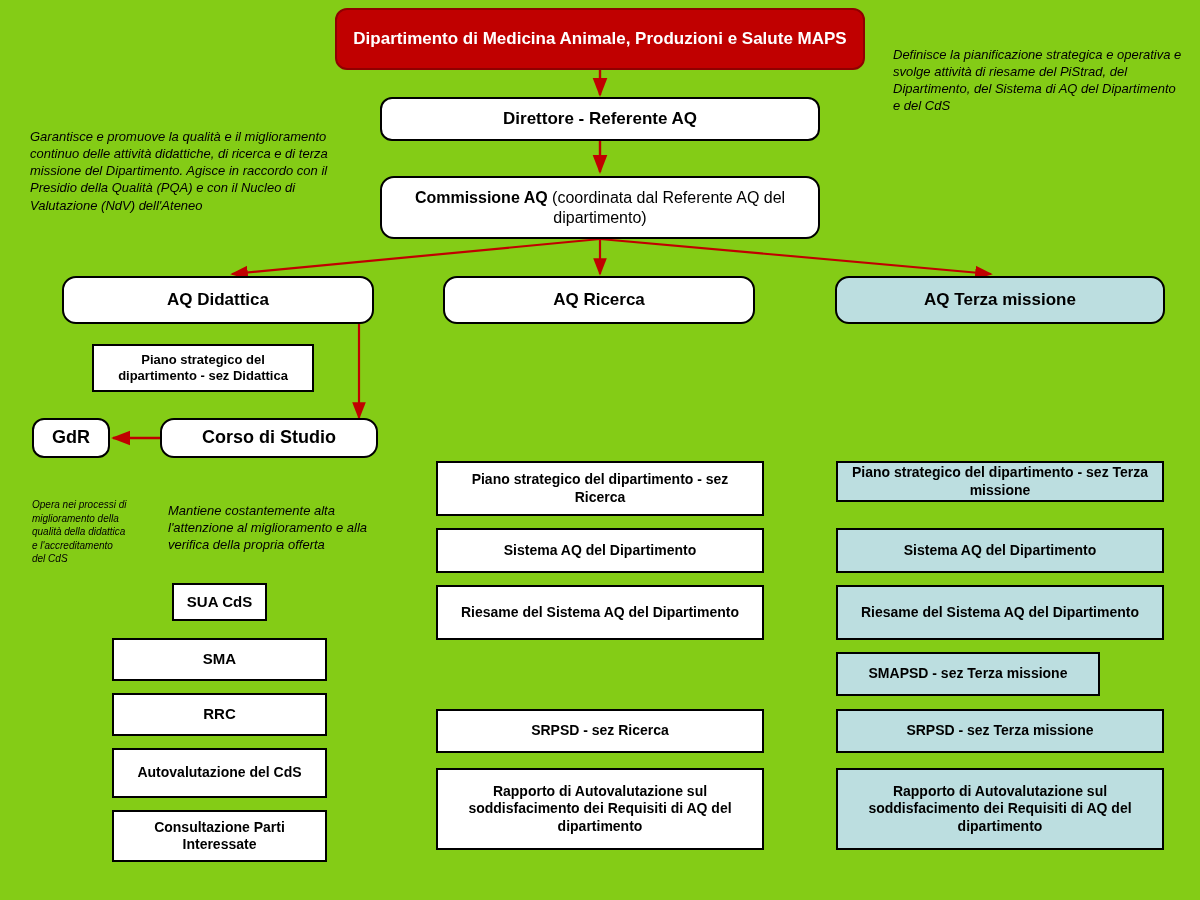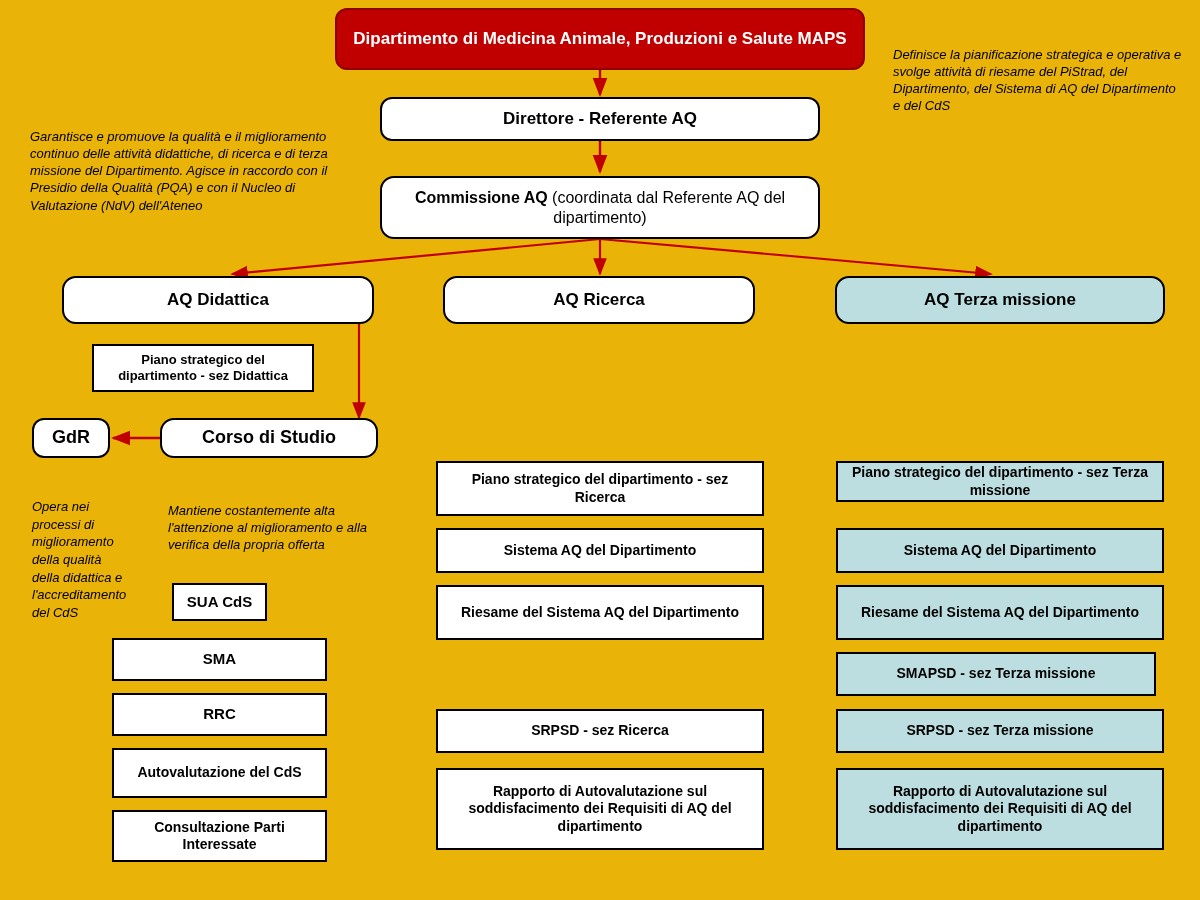--- a/index.html
+++ b/index.html
@@ -7,21 +7,21 @@
     padding: 0;
     background: #ffffff;
   }
   body {
     font-family: "Liberation Sans", sans-serif;
   }
   #canvas {
     position: relative;
     width: 1200px;
     height: 900px;
-    background: #eab308;
+    background: #84cc16;
     overflow: hidden;
   }
   #edges {
     position: absolute;
     left: 0;
     top: 0;
     width: 1200px;
     height: 900px;
     pointer-events: none;
   }
@@ -64,21 +64,21 @@
     font-weight: normal;
     color: #000000;
     line-height: 1.32;
     text-align: left;
     background: transparent;
     border: none;
     z-index: 2;
     margin-top: 28px;
   }
   .note-md { font-size: 13px; }
-  .note-sm { font-size: 13px; line-height: 1.36; }
+  .note-sm { font-size: 10px; line-height: 1.36; }
   .node span.reg { font-weight: normal; }
   .f18 { font-size: 18px; }
   .f17 { font-size: 17px; }
   .f16 { font-size: 16px; }
   .f15 { font-size: 15px; }
   .f14 { font-size: 14px; }
   .f13 { font-size: 13px; }
   .inner { padding: 0 8px; }
 </style>
 </head>
@@ -194,21 +194,21 @@
 
   <div class="node f14 teal" style="left:836px; top:461px; width:328px; height:41px;">
     <span class="inner">Piano strategico del dipartimento - sez Terza missione</span>
   </div>
   <div class="node f14 teal" style="left:836px; top:528px; width:328px; height:45px;">
     <span class="inner">Sistema AQ del Dipartimento</span>
   </div>
   <div class="node f14 teal" style="left:836px; top:585px; width:328px; height:55px;">
     <span class="inner">Riesame del Sistema AQ del Dipartimento</span>
   </div>
-  <div class="node f14 teal" style="left:836px; top:652px; width:320px; height:44px;">
+  <div class="node f14 teal" style="left:836px; top:652px; width:264px; height:44px;">
     <span class="inner">SMAPSD - sez Terza missione</span>
   </div>
   <div class="node f14 teal" style="left:836px; top:709px; width:328px; height:44px;">
     <span class="inner">SRPSD - sez Terza missione</span>
   </div>
   <div class="node f14 teal" style="left:836px; top:768px; width:328px; height:82px;">
     <span class="inner">Rapporto di Autovalutazione sul soddisfacimento dei Requisiti di AQ del dipartimento</span>
   </div>
 
 </div>

